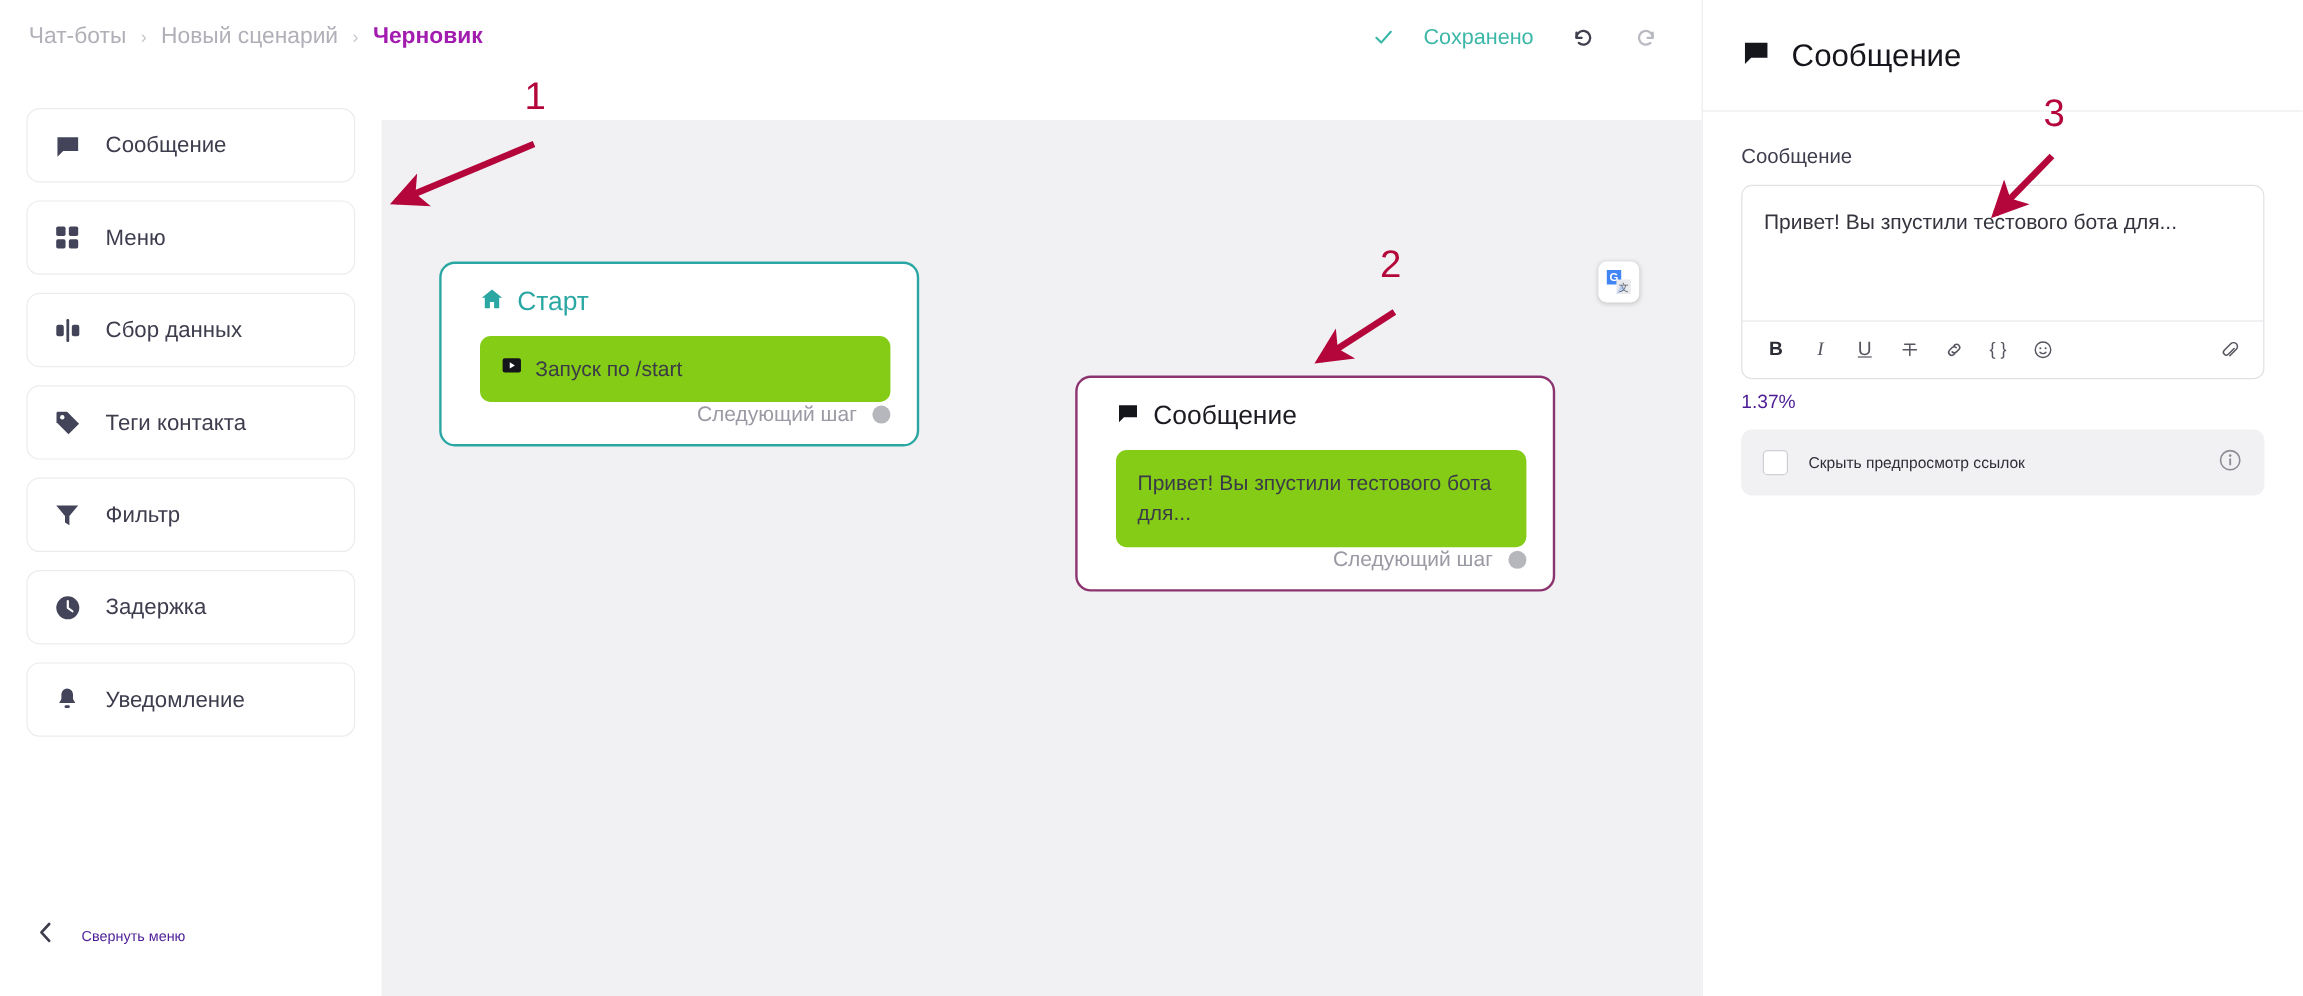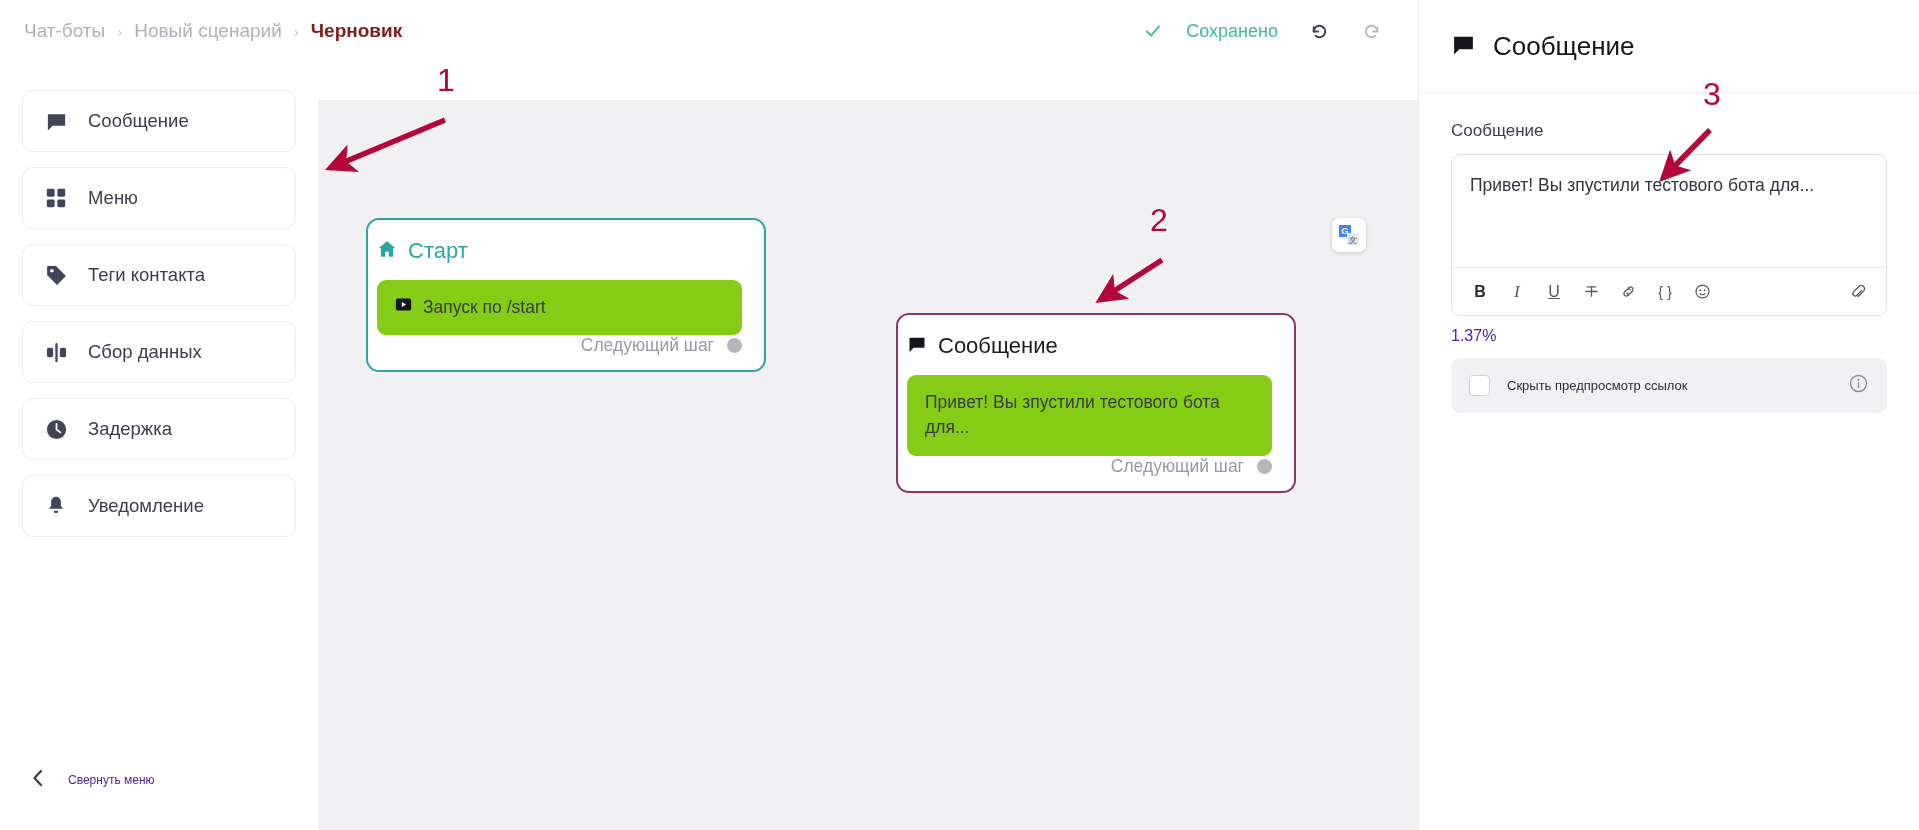--- a/index.html
+++ b/index.html
@@ -11,21 +11,21 @@
   }
   #app { position: relative; width: 1644px; height: 830px; }
 
   
   #header {
     position: absolute; left: 0; top: 0; width: 1418px; height: 62px;
     display: flex; align-items: center; background: #fff;
   }
   #breadcrumb { display: flex; align-items: center; margin-left: 24px; gap: 12px; }
   .crumb { font-size: 19px; color: #b0b0b8; white-space: nowrap; }
-  .crumb.active { color: #7f1d1d; font-weight: 600; }
+  .crumb.active { color: #a21caf; font-weight: 600; }
   .crumb-sep { font-size: 15px; color: #c4c4cc; }
 
   #header-right { margin-left: auto; display: flex; align-items: center; gap: 26px; padding-right: 32px; }
   #saved-status { display: flex; align-items: center; gap: 24px; color: #3bb7a8; font-size: 18px; }
   #saved-status svg { display: block; }
   .hdr-icon-btn { width: 28px; height: 28px; display: flex; align-items: center; justify-content: center; cursor: pointer; }
 
   
   #sidebar {
     position: absolute; left: 0; top: 62px; width: 318px; height: 768px;
@@ -48,21 +48,21 @@
   #collapse-menu .cm-label { font-size: 12px; color: #4c1d95; }
 
   
   #canvas {
     position: absolute; left: 318px; top: 100px; width: 1100px; height: 730px;
     background: #f1f1f3;
   }
 
   .node {
     position: absolute; background: #fff; border-radius: 13px;
-    padding: 18px 22px 14px 9px;
+    padding: 18px 22px 14px 32px;
   }
   .node-head { display: flex; align-items: center; gap: 11px; margin-bottom: 16px; }
   .node-title { font-size: 22px; }
   .node-pill {
     background: #84cc16; border-radius: 9px; padding: 15px 18px;
     display: flex; align-items: center; gap: 11px;
     font-size: 17.5px; color: #3b3b47; line-height: 1.45;
   }
   .node-foot {
     display: flex; align-items: center; justify-content: flex-end;
@@ -190,38 +190,46 @@
             <rect x="2" y="13.5" width="8.5" height="8.5" rx="1.6"></rect>
             <rect x="13.5" y="13.5" width="8.5" height="8.5" rx="1.6"></rect>
           </svg>
       </span>
       <span class="side-label">Меню</span>
     </div>
 
     <div class="side-item">
       <span class="side-ico">
         <svg width="23" height="23" viewBox="0 0 24 24">
-            <path d="M2.2 11.4V3.4c0-.7.5-1.2 1.2-1.2h8l10.4 10.4-9.2 9.2L2.2 11.4z"></path>
-            <circle cx="7.2" cy="7" r="1.9" fill="#fff"></circle>
-          </svg>
-      </span>
-      <span class="side-label">Теги контакта</span>
-    </div>
-
-    <div class="side-item">
-      <span class="side-ico">
-        <svg width="23" height="23" viewBox="0 0 24 24">
             <rect x="10.8" y="2" width="2.4" height="20" rx="1"></rect>
             <rect x="2" y="7" width="6.5" height="10" rx="1.8"></rect>
             <rect x="15.5" y="7" width="6.5" height="10" rx="1.8"></rect>
           </svg>
       </span>
       <span class="side-label">Сбор данных</span>
     </div>
 
+    <div class="side-item">
+      <span class="side-ico">
+        <svg width="23" height="23" viewBox="0 0 24 24">
+            <path d="M2.2 11.4V3.4c0-.7.5-1.2 1.2-1.2h8l10.4 10.4-9.2 9.2L2.2 11.4z"></path>
+            <circle cx="7.2" cy="7" r="1.9" fill="#fff"></circle>
+          </svg>
+      </span>
+      <span class="side-label">Теги контакта</span>
+    </div>
+
+    <div class="side-item">
+      <span class="side-ico">
+        <svg width="22" height="22" viewBox="0 0 24 24">
+            <path d="M2 3.5h20L14 13v8.5l-4-2.6V13z"></path>
+          </svg>
+      </span>
+      <span class="side-label">Фильтр</span>
+    </div>
 
     <div class="side-item">
       <span class="side-ico">
         <svg width="23" height="23" viewBox="0 0 24 24">
             <circle cx="12" cy="12" r="10"></circle>
             <path d="M12 6.2V12l4 3" stroke="#fff" stroke-width="1.9" fill="none" stroke-linecap="round" stroke-linejoin="round"></path>
           </svg>
       </span>
       <span class="side-label">Задержка</span>
     </div>

